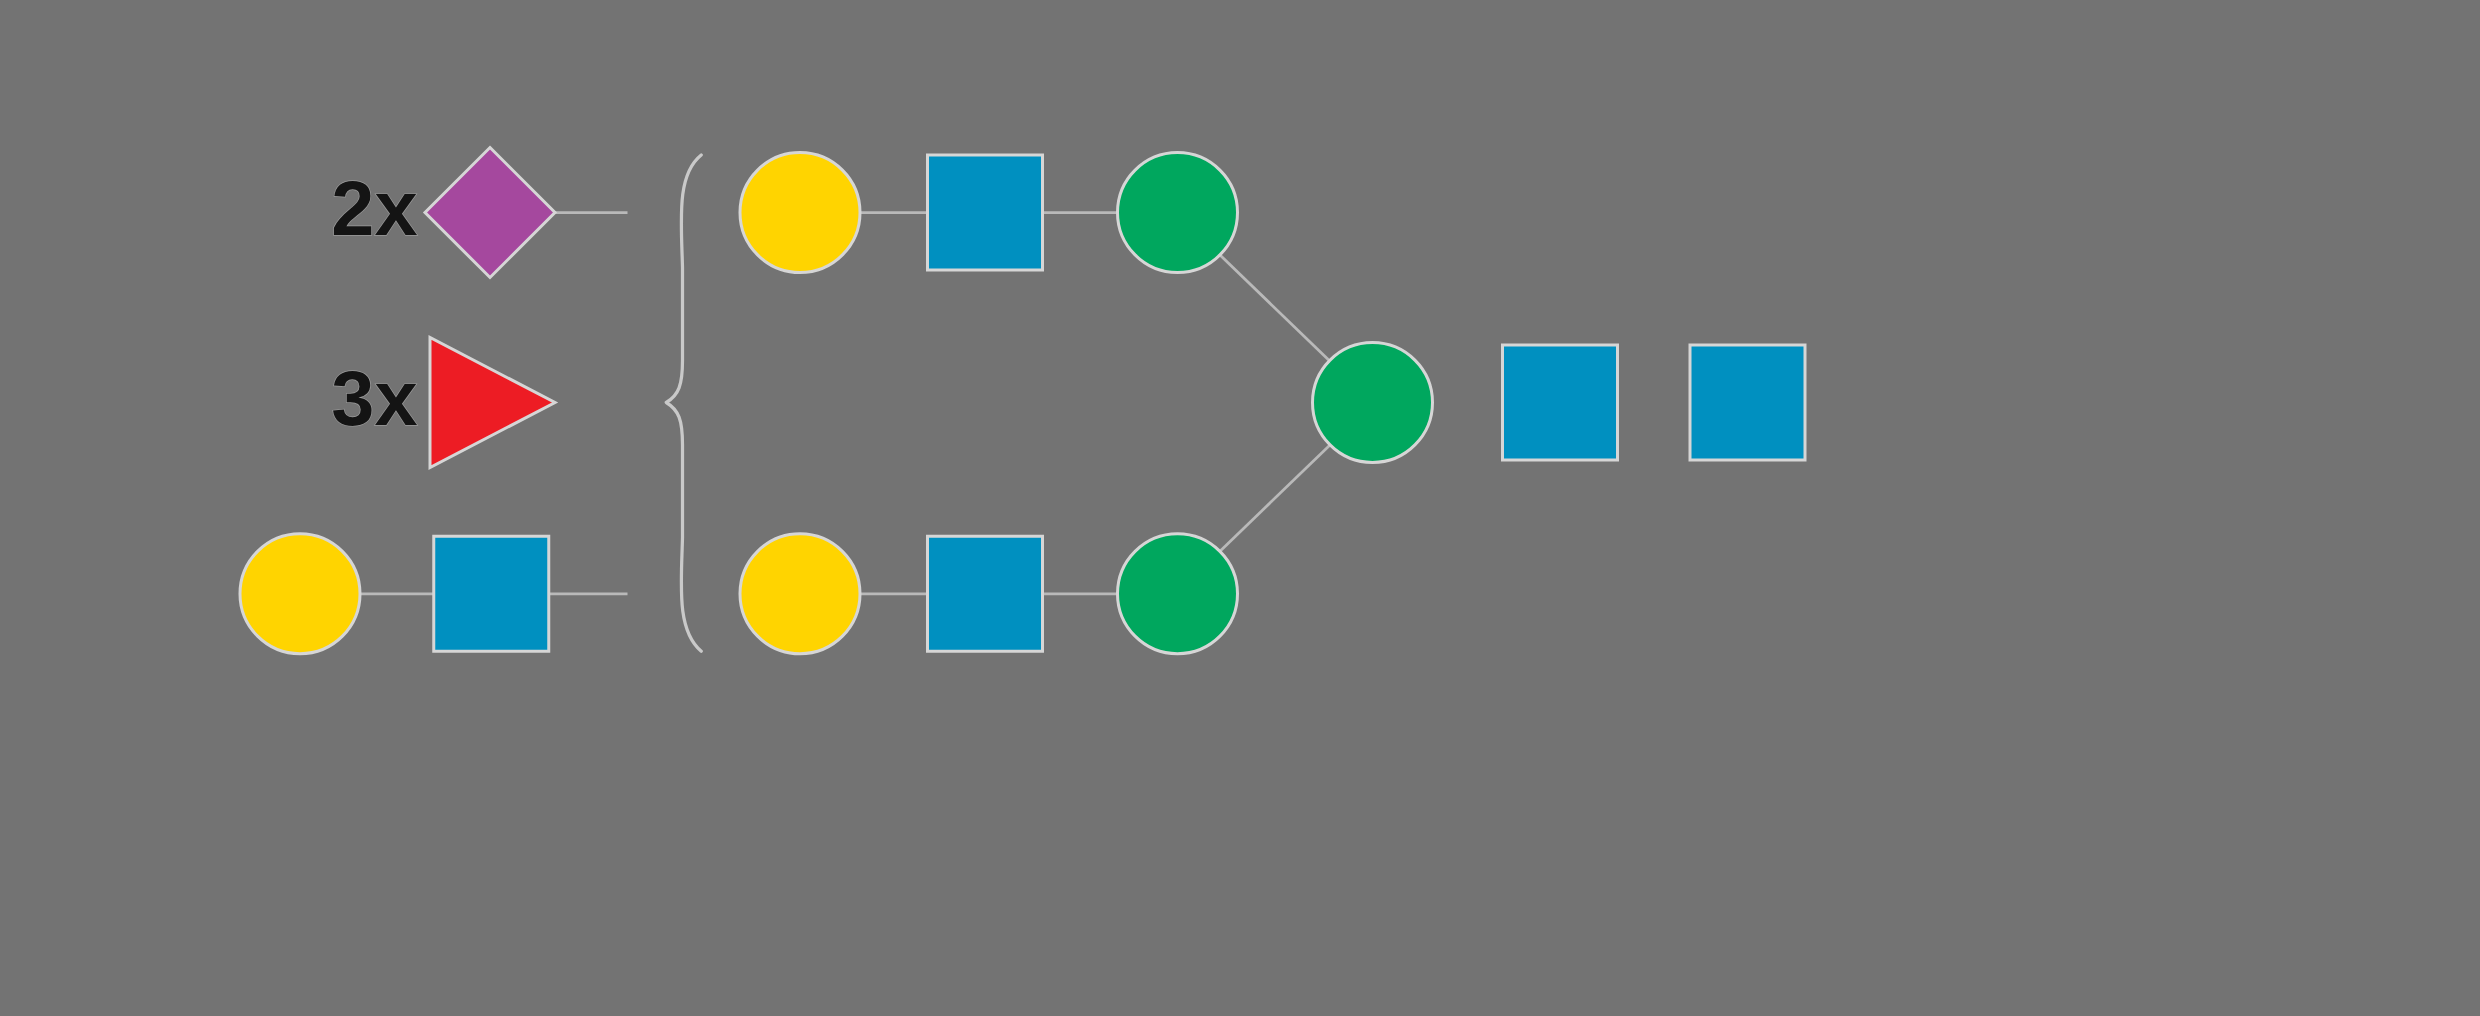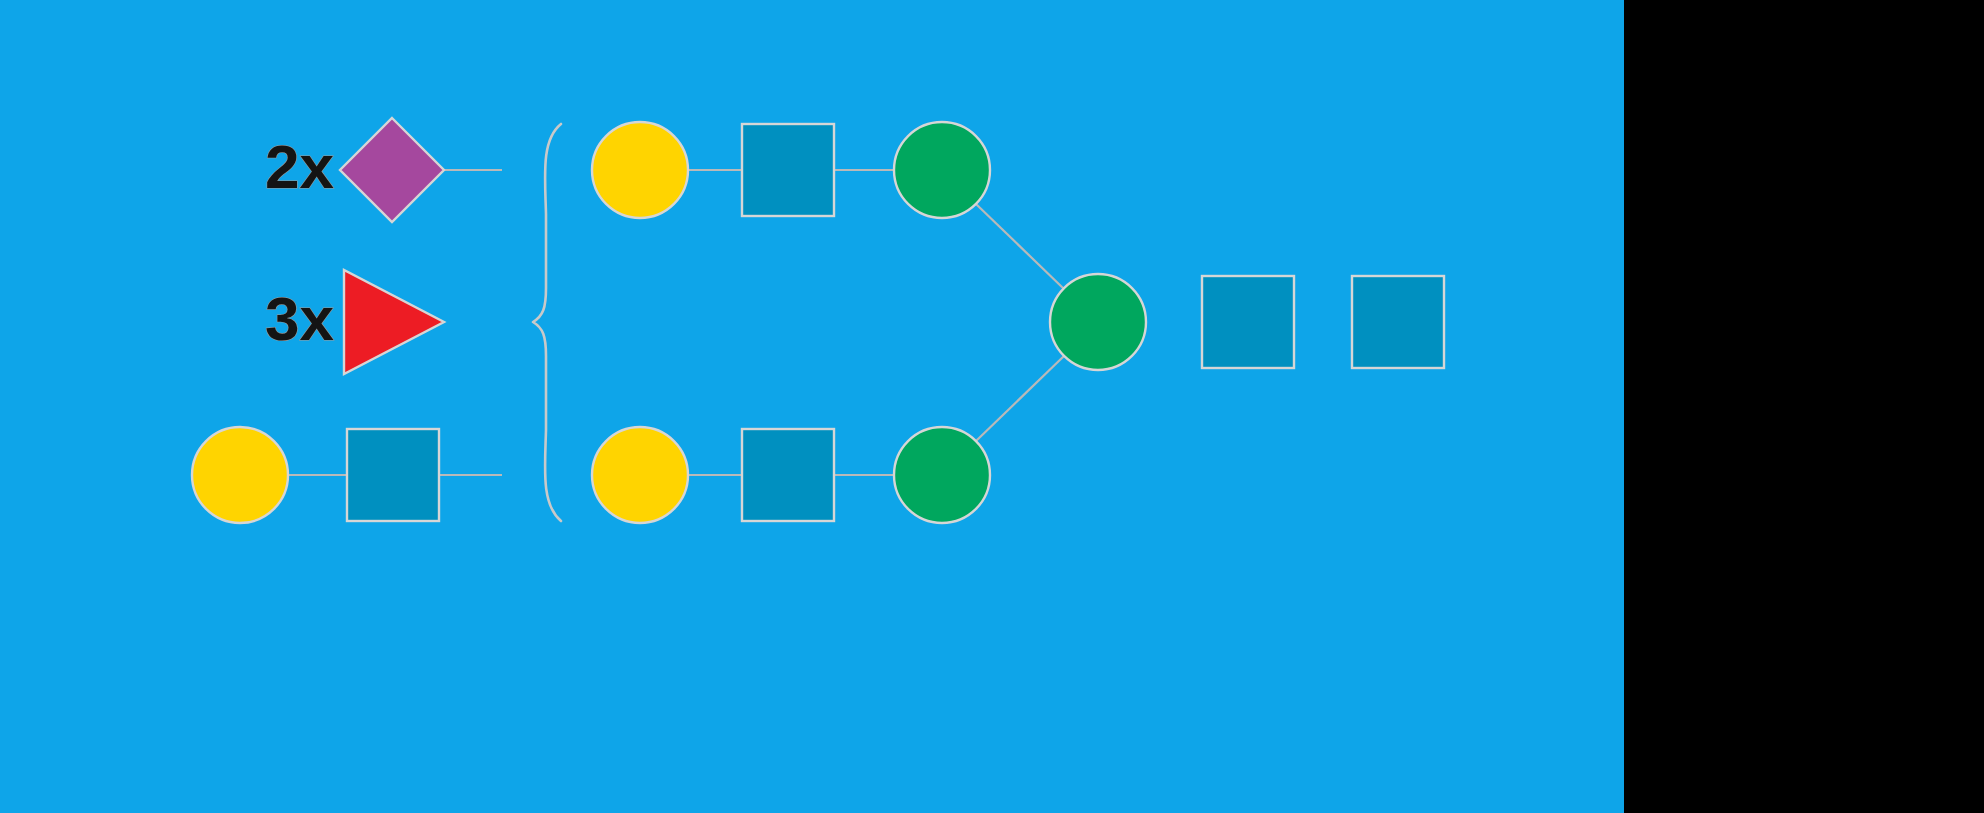--- a/index.html
+++ b/index.html
@@ -6,23 +6,23 @@
   html, body {
     margin: 0;
     padding: 0;
     background: #000000;
   }
   body {
     font-family: "Liberation Sans", sans-serif;
   }
   #canvas {
     position: relative;
-    width: 1624px;
+    width: 1984px;
     height: 813px;
-    background: #0ea5e9;
+    background: #737373;
     overflow: hidden;
   }
   #glycan-svg {
     position: absolute;
     left: 0;
     top: 0;
     width: 1984px;
     height: 813px;
     display: block;
   }

